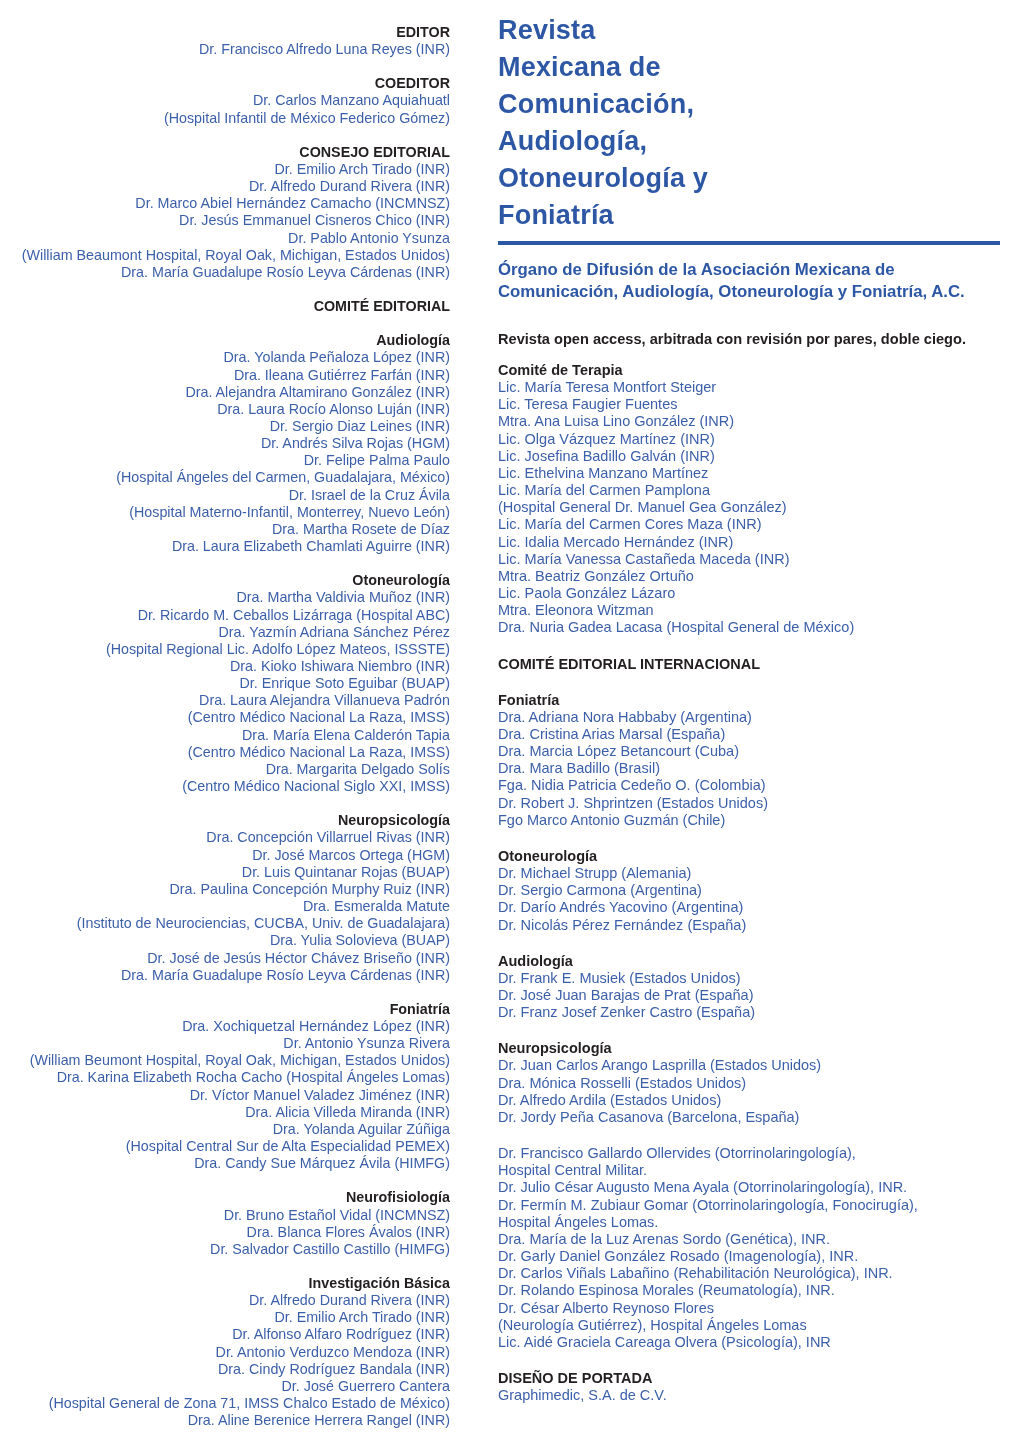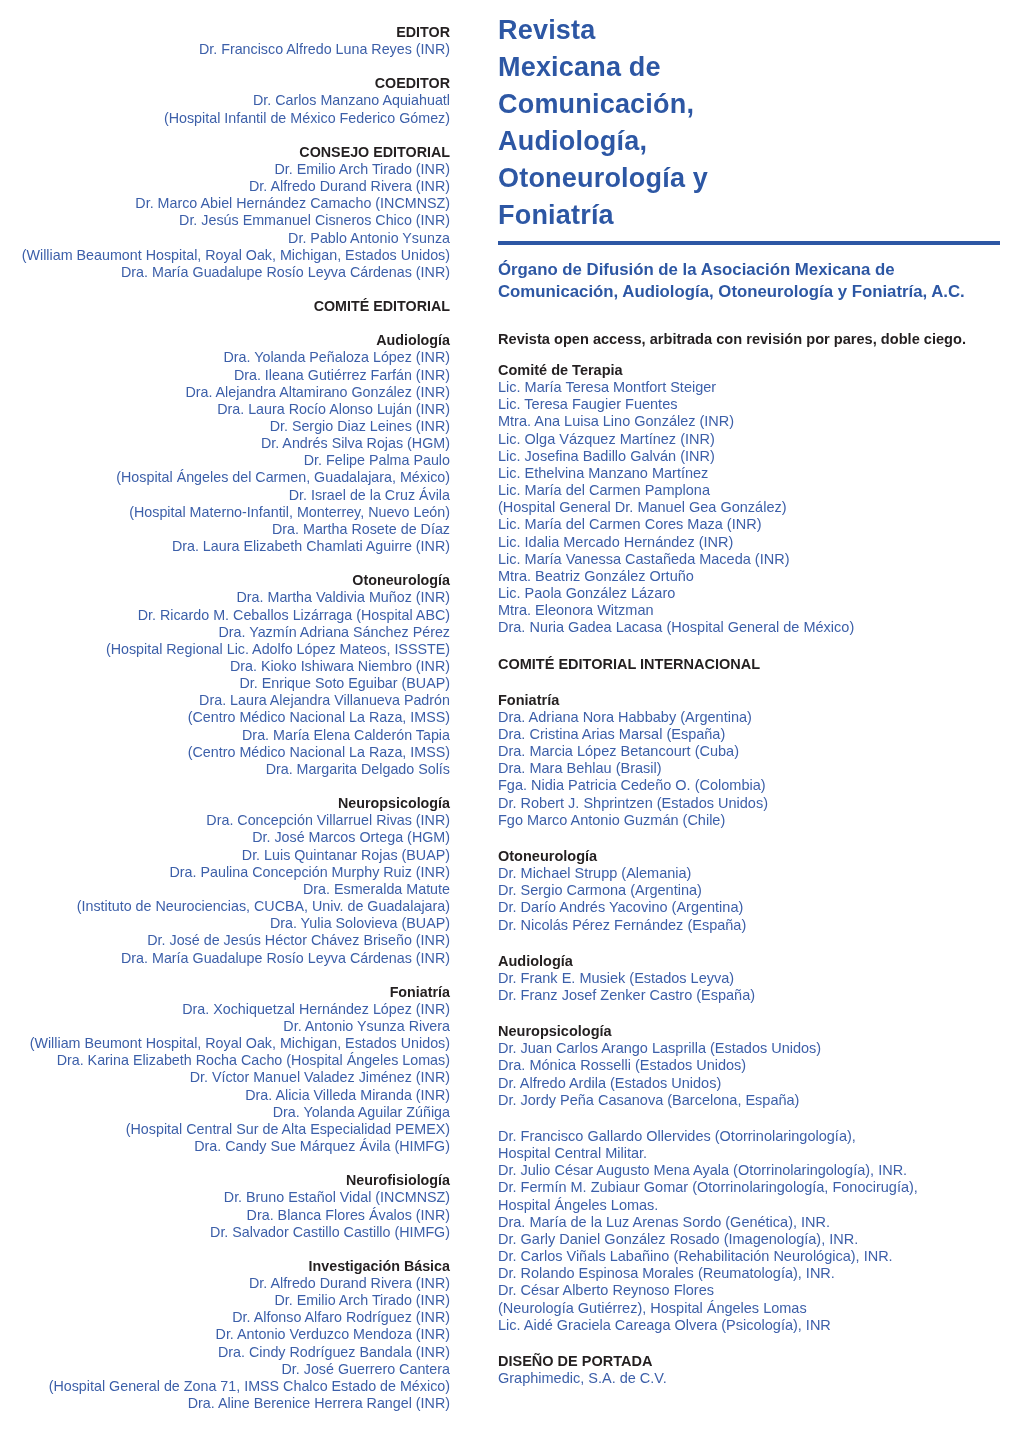--- a/index.html
+++ b/index.html
@@ -172,20 +172,21 @@
             <div class="line">Dra. Laura Alejandra Villanueva Padrón</div>
 
             <div class="line">(Centro Médico Nacional La Raza, IMSS)</div>
 
             <div class="line">Dra. María Elena Calderón Tapia</div>
 
             <div class="line">(Centro Médico Nacional La Raza, IMSS)</div>
 
             <div class="line">Dra. Margarita Delgado Solís</div>
 
+            <div class="line">(Centro Médico Nacional Siglo XXI, IMSS)</div>
           </div>
       </section>
 
       <section>
         <div class="sec-heading">Neuropsicología</div>
         <div>
 
             <div class="line">Dra. Concepción Villarruel Rivas (INR)</div>
 
 
@@ -342,21 +343,21 @@
         <section>
           <div class="sec-heading">Foniatría</div>
           <div>
 
               <div class="line">Dra. Adriana Nora Habbaby (Argentina)</div>
 
               <div class="line">Dra. Cristina Arias Marsal (España)</div>
 
               <div class="line">Dra. Marcia López Betancourt (Cuba)</div>
 
-              <div class="line">Dra. Mara Behlau (Brasil)</div>
+              <div class="line">Dra. Mara Badillo (Brasil)</div>
 
               <div class="line">Fga. Nidia Patricia Cedeño O. (Colombia)</div>
 
               <div class="line">Dr. Robert J. Shprintzen (Estados Unidos)</div>
 
               <div class="line">Fgo Marco Antonio Guzmán (Chile)</div>
             </div>
         </section>
 
         <section>
@@ -370,22 +371,23 @@
               <div class="line">Dr. Darío Andrés Yacovino (Argentina)</div>
 
               <div class="line">Dr. Nicolás Pérez Fernández (España)</div>
             </div>
         </section>
 
         <section>
           <div class="sec-heading">Audiología</div>
           <div>
 
-              <div class="line">Dr. Frank E. Musiek (Estados Leyva)</div>
-
+              <div class="line">Dr. Frank E. Musiek (Estados Unidos)</div>
+
+              <div class="line">Dr. José Juan Barajas de Prat (España)</div>
 
               <div class="line">Dr. Franz Josef Zenker Castro (España)</div>
             </div>
         </section>
 
         <section>
           <div class="sec-heading">Neuropsicología</div>
           <div>
 
               <div class="line">Dr. Juan Carlos Arango Lasprilla (Estados Unidos)</div>

